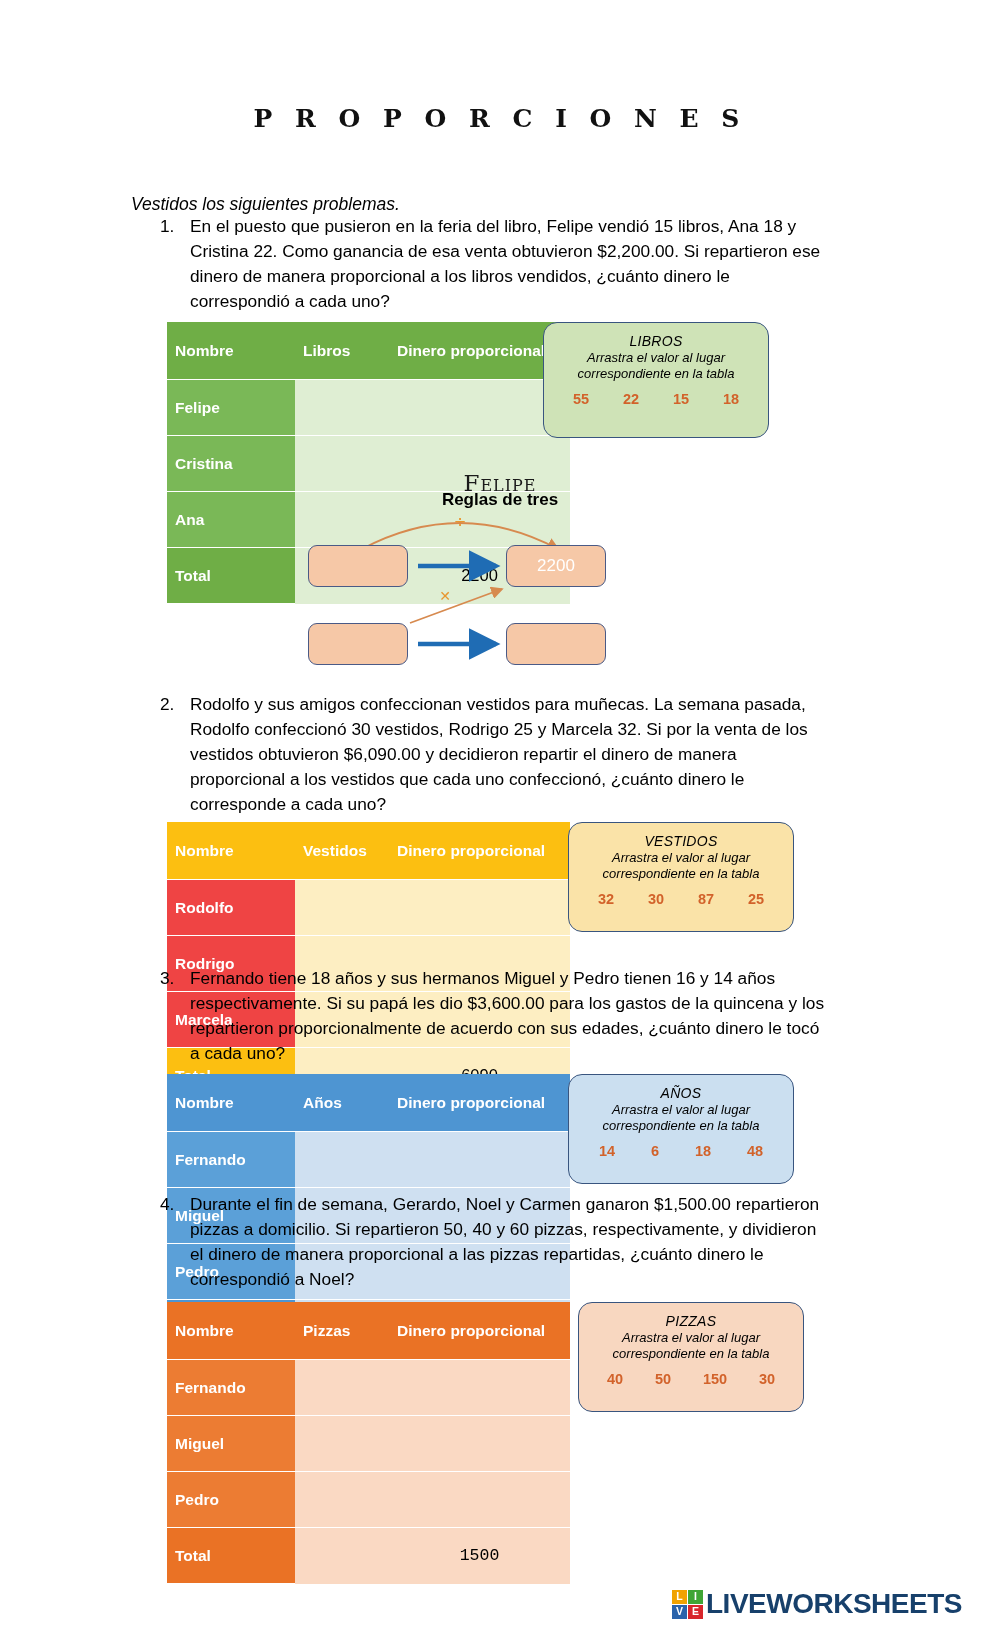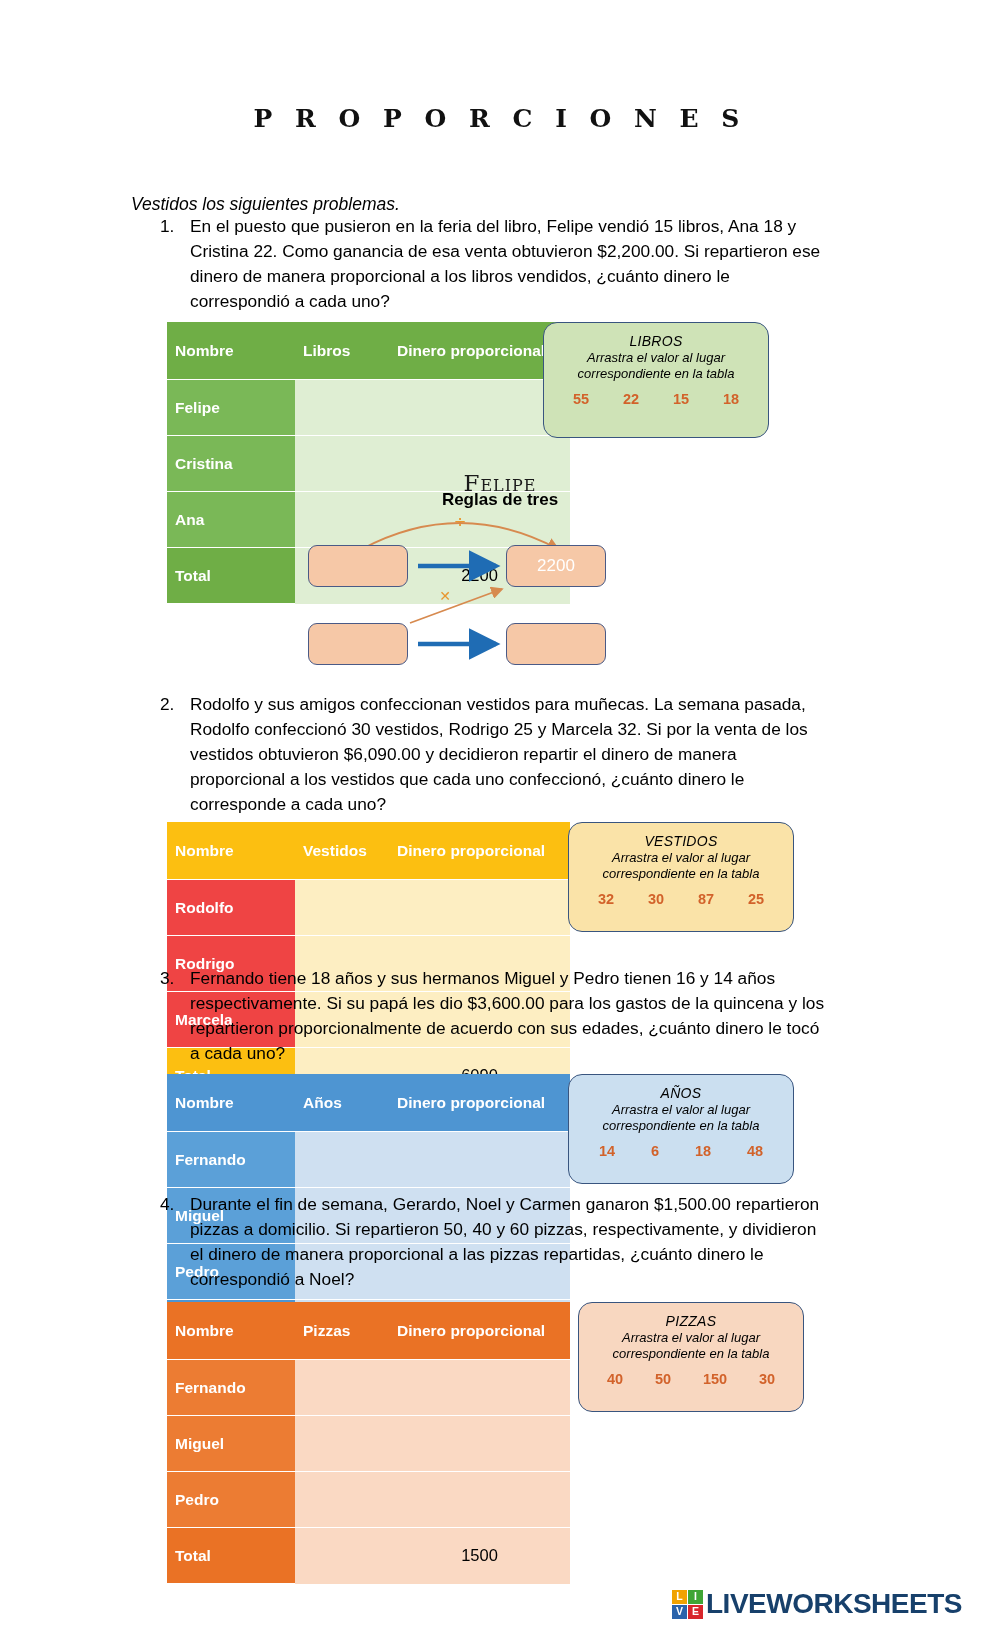--- a/index.html
+++ b/index.html
@@ -138,21 +138,21 @@
   .t-blue .namecell { background: #5ba0d8; }
   .t-blue .blank    { background: #cfe0f1; }
   .t-blue .totrow .namecell { background: #4e95d2; }
   .t-blue .totrow .blank { background: #cfe0f1; }
 
   
   .t-orange thead td { background: #ea7225; }
   .t-orange .namecell { background: #ec7c33; }
   .t-orange .blank    { background: #fad9c3; }
   .t-orange .totrow .namecell { background: #ea7225; }
-  .t-orange .totrow .blank { background: #fad9c3; }
+  .t-orange .totrow .blank { background: #fad9c3; font-family: Liberation Mono, monospace; }
 
   .tbl tbody tr.datarow td.blank {
     border-bottom: 1.5px solid #ffffff;
   }
   .tbl thead td { border-bottom: 1.5px solid #ffffff; }
   .tbl .namecell { border-bottom: 1.5px solid #ffffff; }
 
   
   .dragbox {
     position: absolute;

